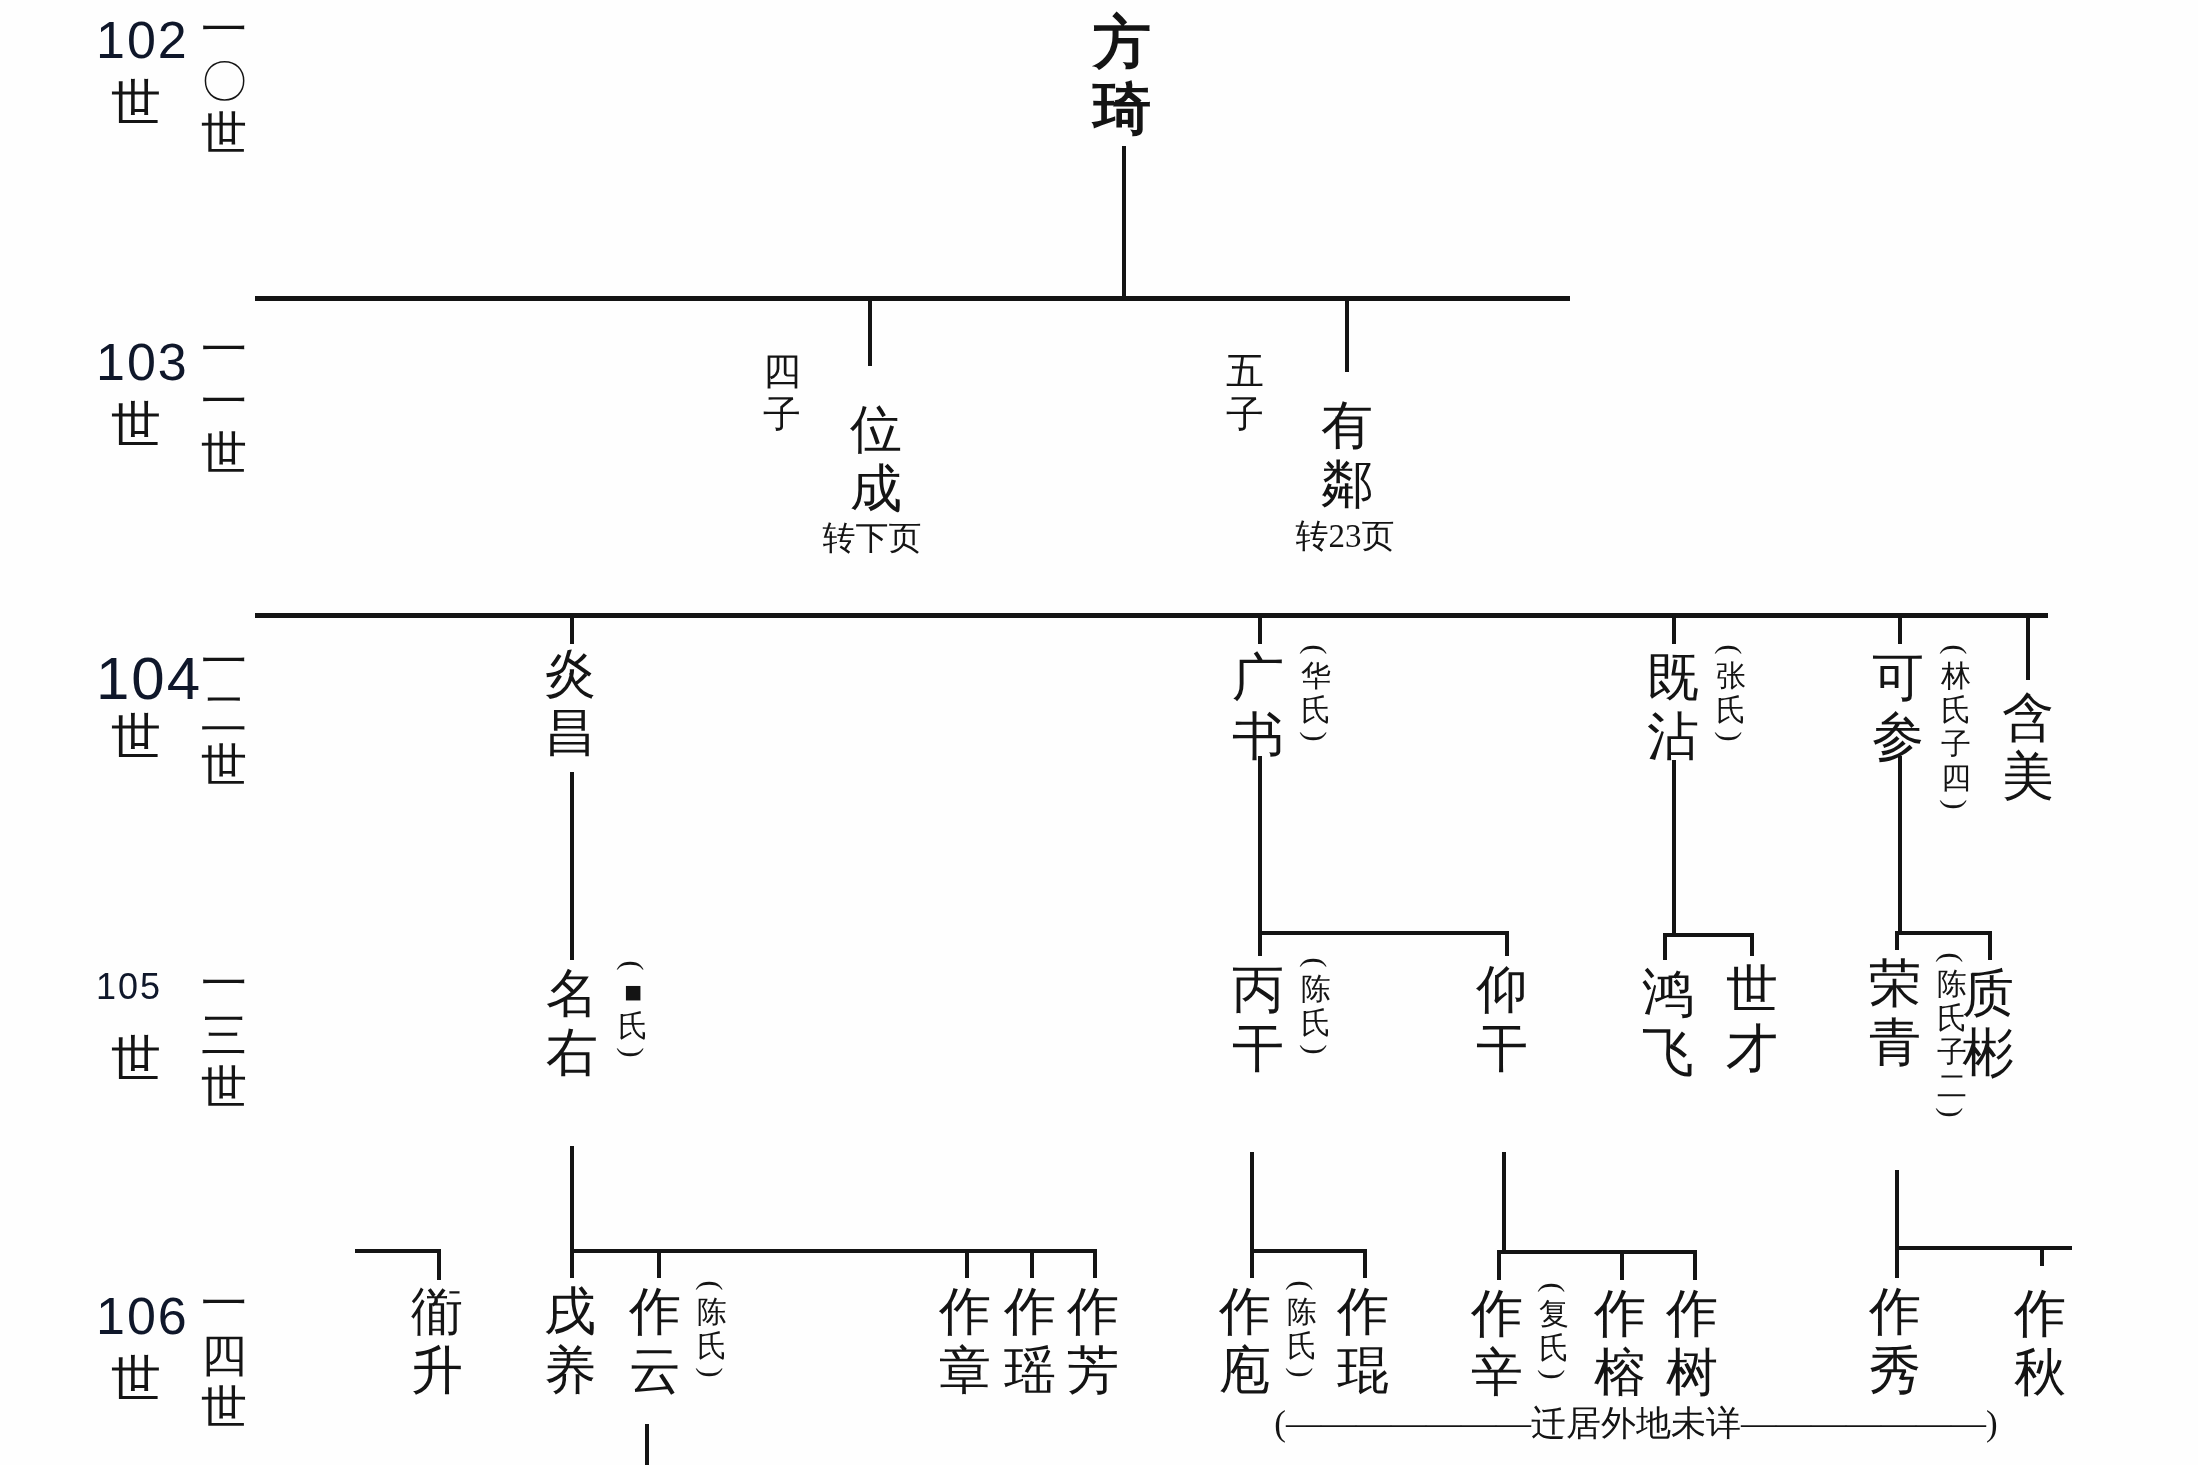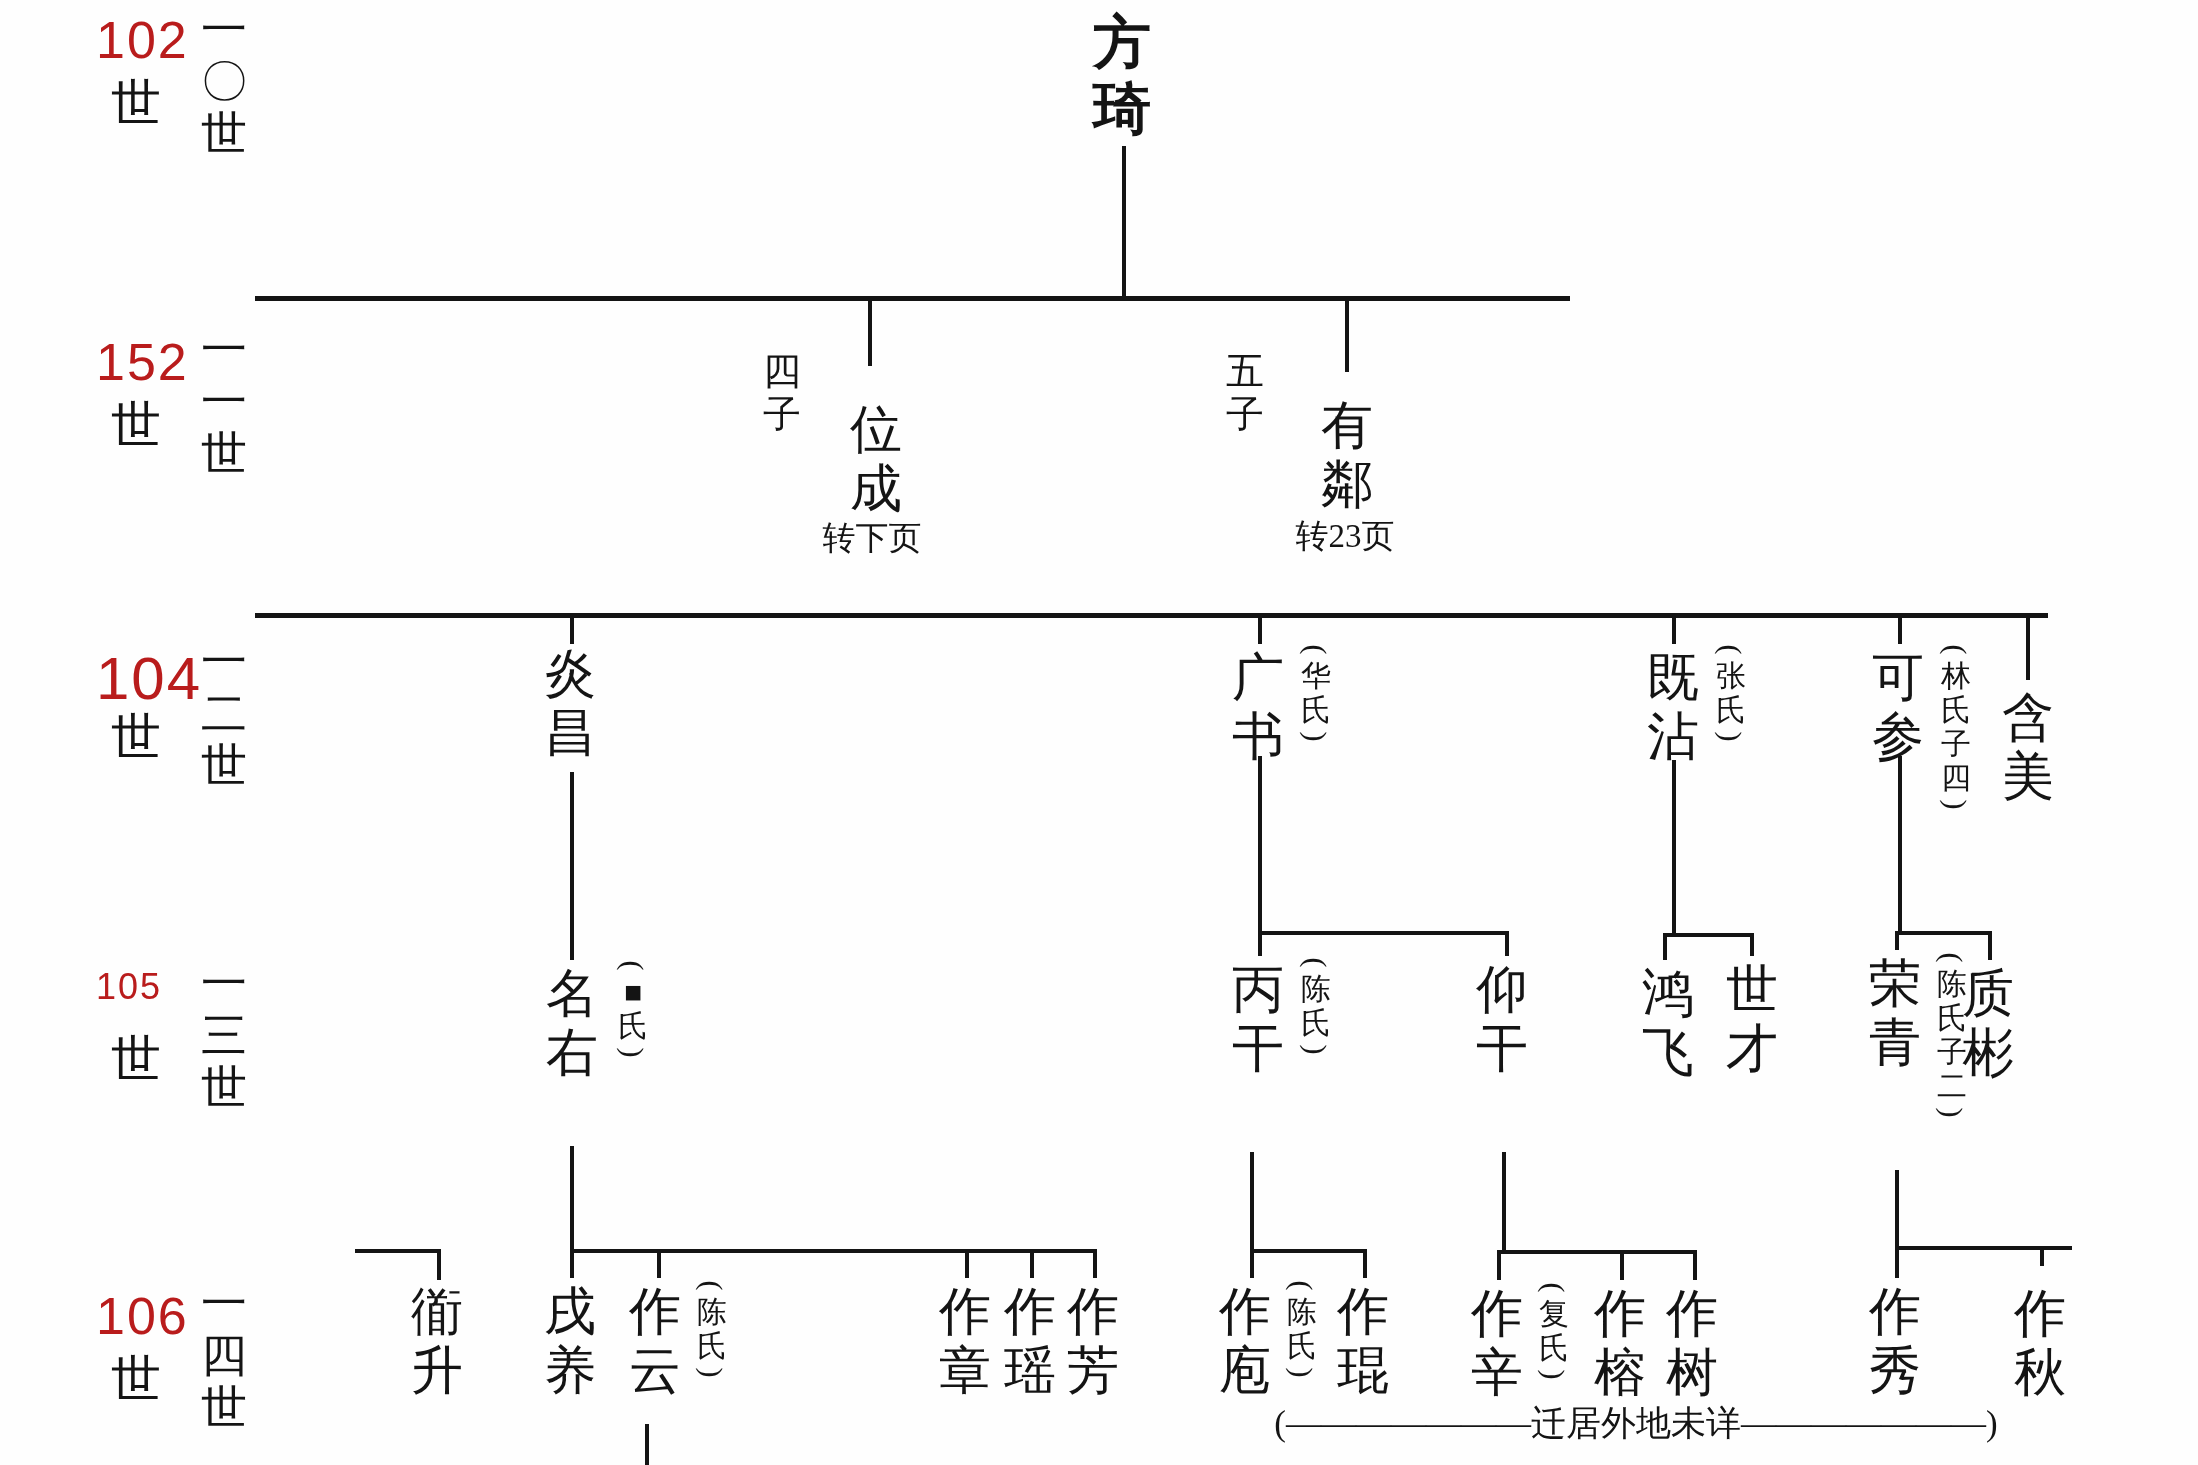--- a/index.html
+++ b/index.html
@@ -7,35 +7,35 @@
        font-family:"Liberation Serif","DejaVu Serif",serif;}
   #canvas{position:relative;width:2198px;height:1465px;background:#fefefe;color:#141414;}
   .hl,.vl{position:absolute;background:#141414;}
   .vcol{position:absolute;display:flex;flex-direction:column;align-items:center;
         color:#141414;font-family:"Liberation Serif","DejaVu Serif",serif;}
   .vcol span{display:block;text-align:center;}
   .vcol span.rot{transform:rotate(90deg);}
   .htext{position:absolute;white-space:nowrap;color:#141414;
          font-family:"Liberation Serif","DejaVu Serif",serif;}
   .gen-num{position:absolute;font-family:"Liberation Sans","DejaVu Sans",sans-serif;
-           font-weight:400;color:#b91c1c;letter-spacing:2px;}
+           font-weight:400;color:#0f172a;letter-spacing:2px;}
 </style>
 </head>
 <body>
 
 <div id="canvas">
   <div id="labels">
       <div class="gen-num" style="left: 96px; top: 10px; font-size: 52px;">102</div>
       <div class="htext" style="left: 136px; top: 70px; font-size: 50px; transform: translateX(-50%);">世</div>
       <div class="vcol" style="left: 197px; top: 4px; width: 54px; font-size: 46px;">
         <span style="height: 52px; line-height: 52px;">一</span>
         <span style="height: 52px; line-height: 52px;">〇</span>
         <span style="height: 52px; line-height: 52px;">世</span>
       </div>
-      <div class="gen-num" style="left: 96px; top: 332px; font-size: 52px;">152</div>
+      <div class="gen-num" style="left: 96px; top: 332px; font-size: 52px;">103</div>
       <div class="htext" style="left: 136px; top: 392px; font-size: 50px; transform: translateX(-50%);">世</div>
       <div class="vcol" style="left: 197px; top: 324px; width: 54px; font-size: 46px;">
         <span style="height: 52px; line-height: 52px;">一</span>
         <span style="height: 52px; line-height: 52px;">一</span>
         <span style="height: 52px; line-height: 52px;">世</span>
       </div>
       <div class="gen-num" style="left: 96px; top: 644px; font-size: 60px;">104</div>
       <div class="htext" style="left: 136px; top: 704px; font-size: 50px; transform: translateX(-50%);">世</div>
       <div class="vcol" style="left: 197px; top: 636px; width: 54px; font-size: 46px;">
         <span style="height: 52px; line-height: 52px;">一</span>

